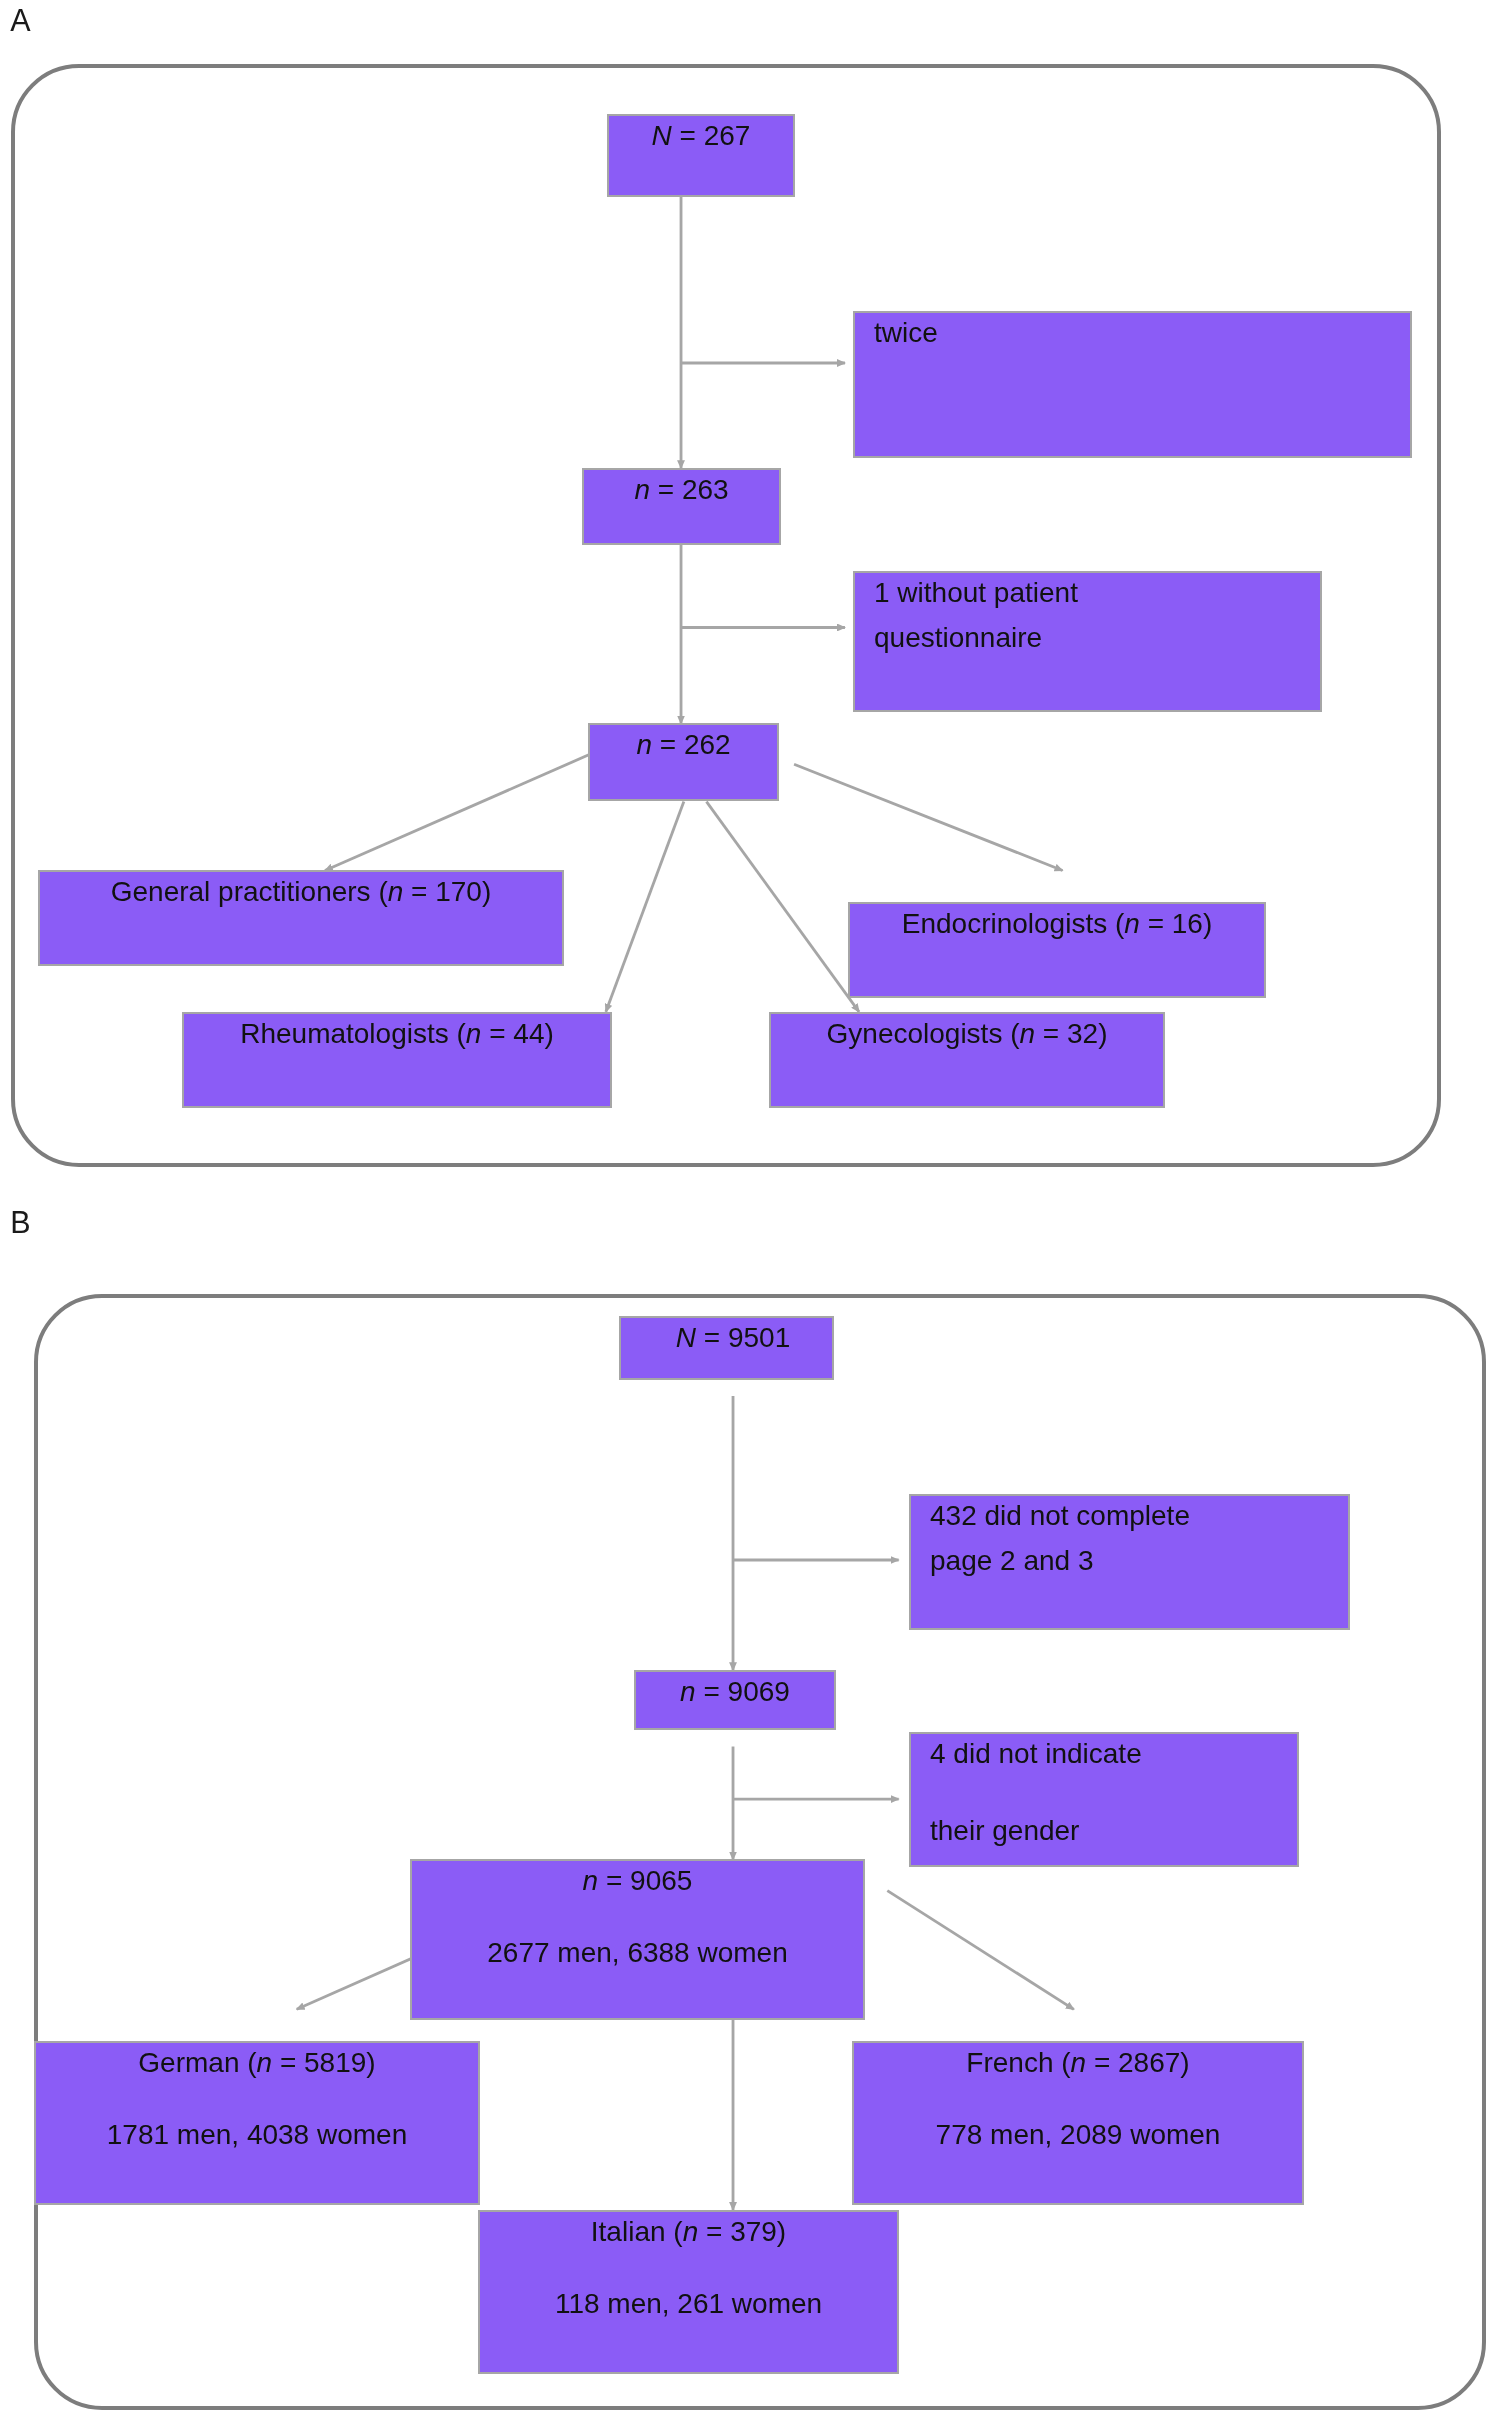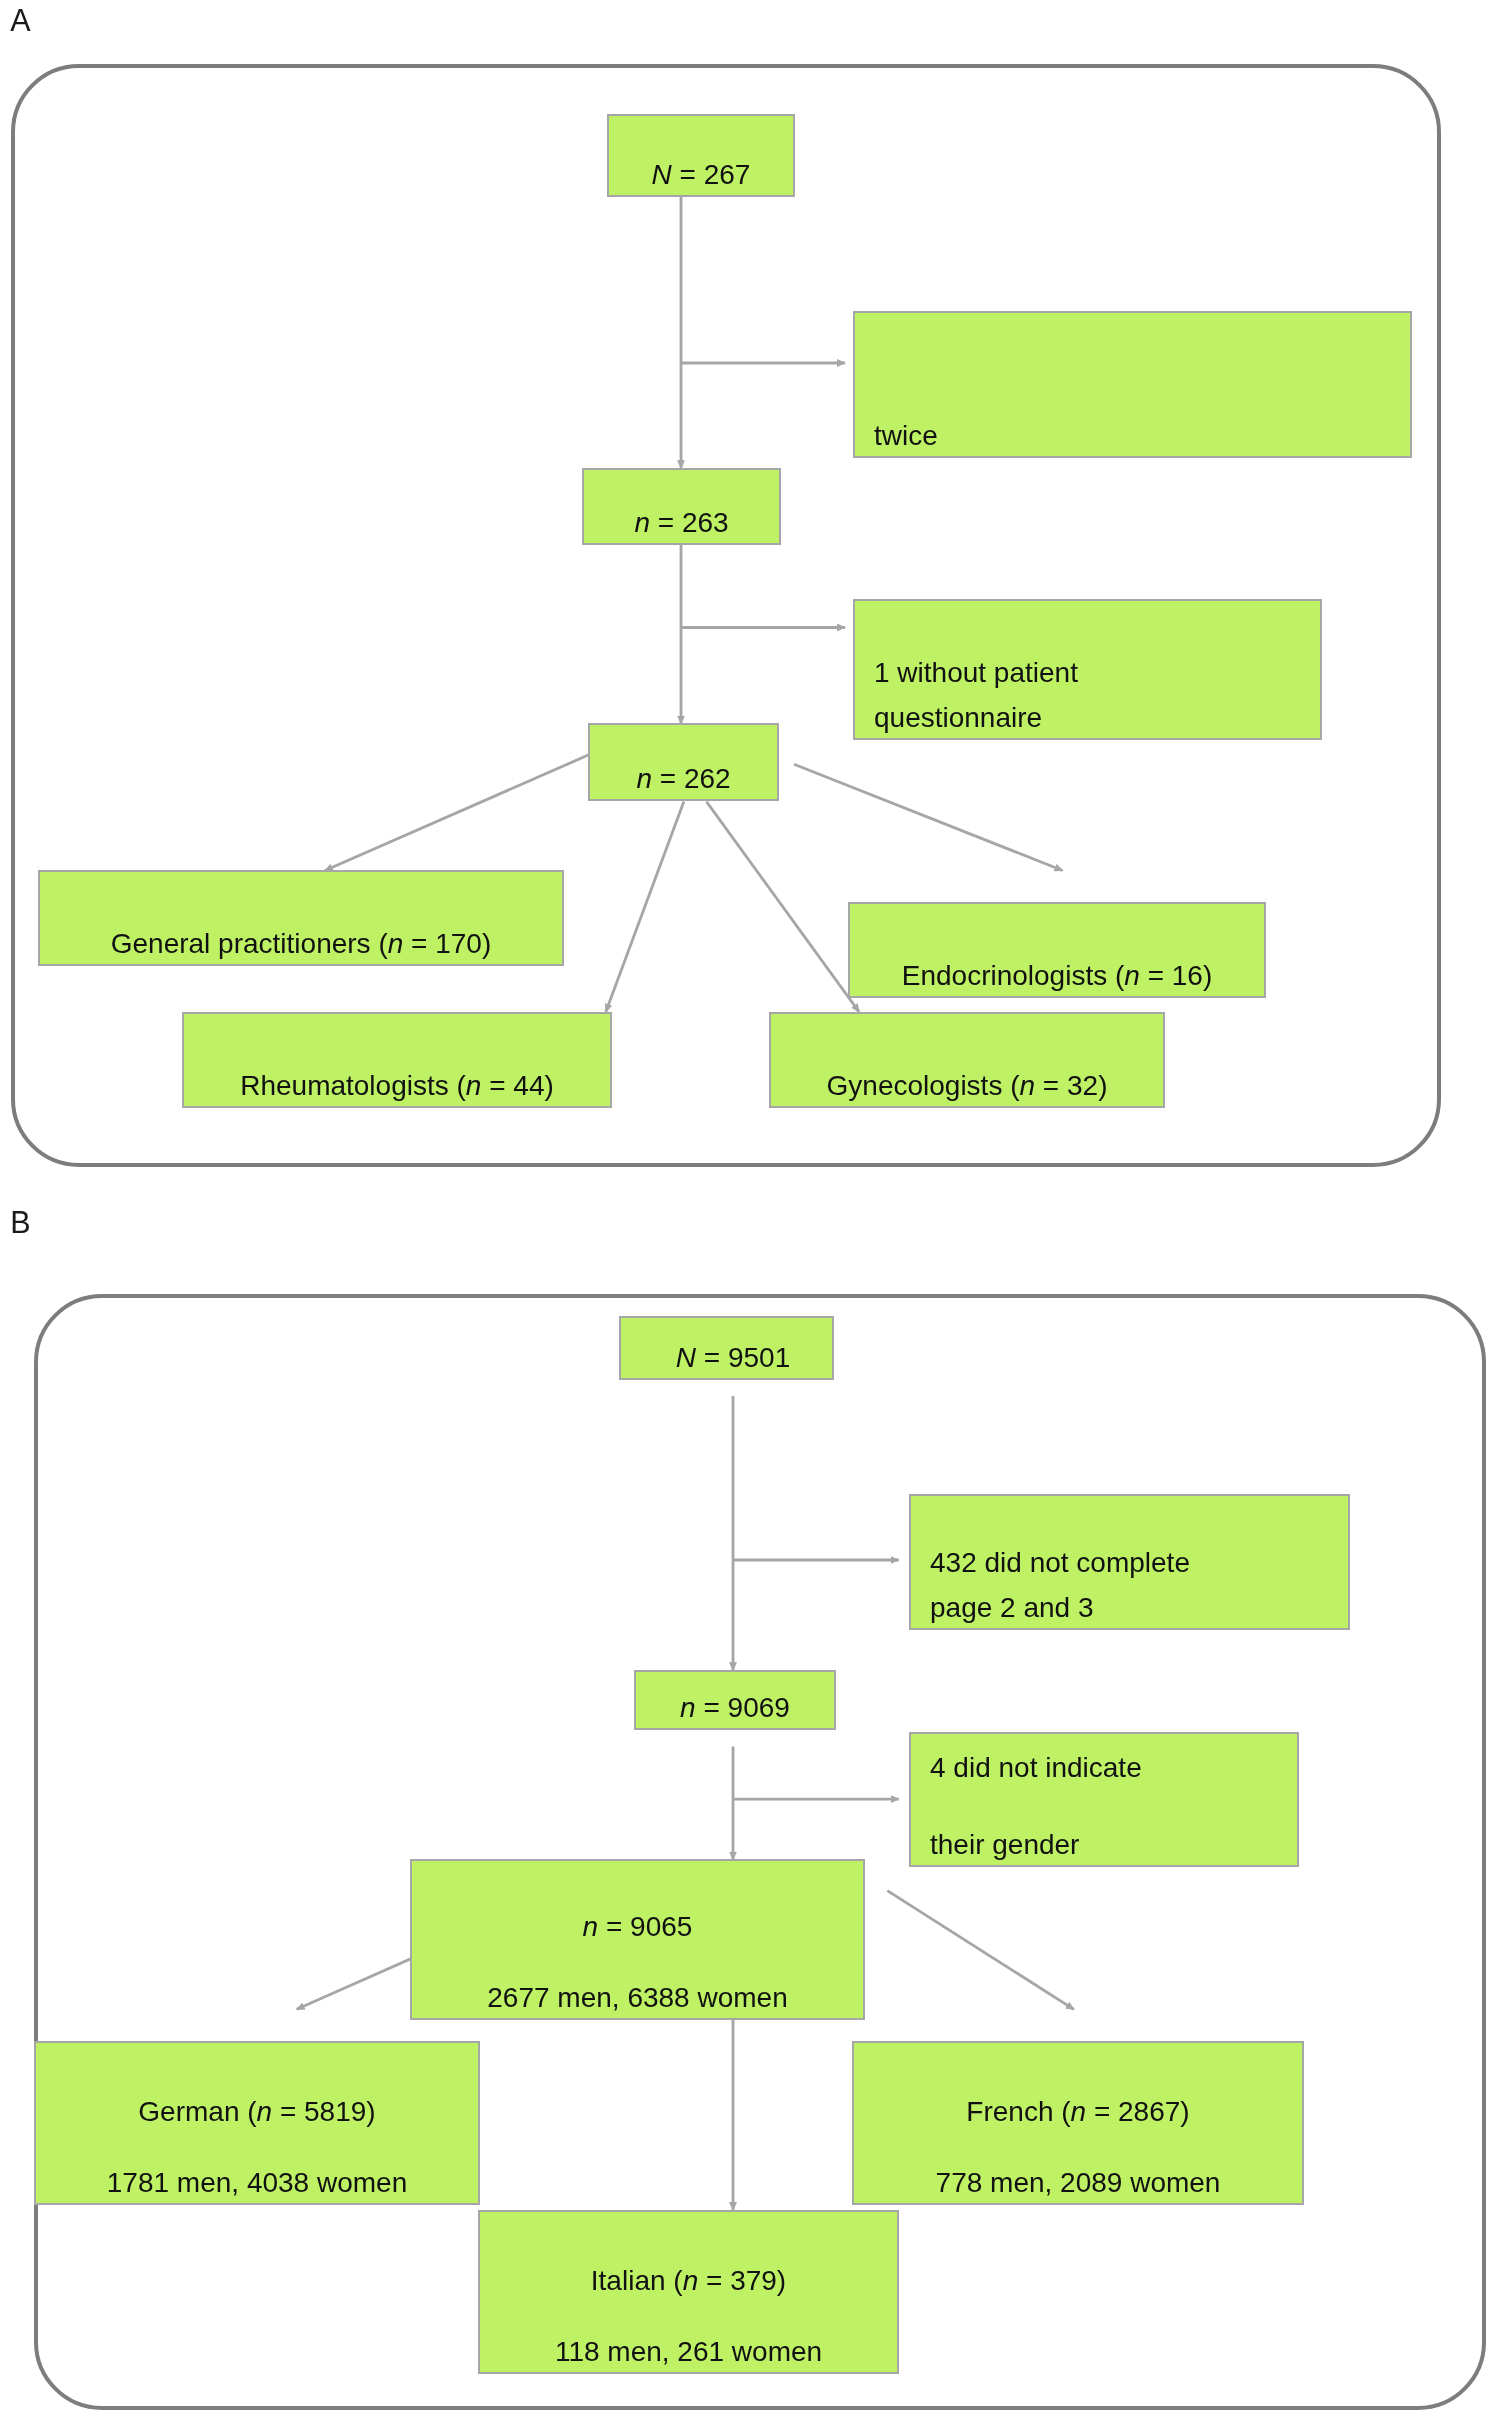--- a/index.html
+++ b/index.html
@@ -29,25 +29,25 @@
     border: 4px solid #7d7d7d;
     border-radius: 68px;
     box-sizing: border-box;
     background: #ffffff;
   }
 
   .node {
     position: absolute;
     box-sizing: border-box;
     border: 2.3px solid #a6a6a6;
-    background: #bef264;
+    background: #8b5cf6;
     display: flex;
     flex-direction: column;
     align-items: center;
-    justify-content: flex-end;
+    justify-content: flex-start;
     font-size: 28px;
     line-height: 1.42;
     color: #111111;
     text-align: center;
   }
   .node.left-align {
     align-items: flex-start;
     text-align: left;
     padding-left: 19px;
   }
@@ -105,21 +105,21 @@
 </div>
 
 <div class="node left-align" style="left:853px; top:311px; width:559px; height:147px;">
   <span class="ln">twice</span>
 </div>
 
 <div class="node" style="left:582px; top:468px; width:199px; height:77px;">
   <span class="ln"><em class="it">n</em><span> = 263</span></span>
 </div>
 
-<div class="node left-align" style="left:853px; top:571px; width:469px; height:141px;margin-top:28px;">
+<div class="node left-align" style="left:853px; top:571px; width:469px; height:141px;">
   <span class="ln">1 without patient</span>
   <span class="ln">questionnaire</span>
 </div>
 
 <div class="node" style="left:588px; top:723px; width:191px; height:78px;">
   <span class="ln"><em class="it">n</em><span> = 262</span></span>
 </div>
 
 <div class="node" style="left:38px; top:870px; width:526px; height:96px;">
   <span class="ln"><span>General practitioners (</span><em class="it">n</em><span> = 170)</span></span>

